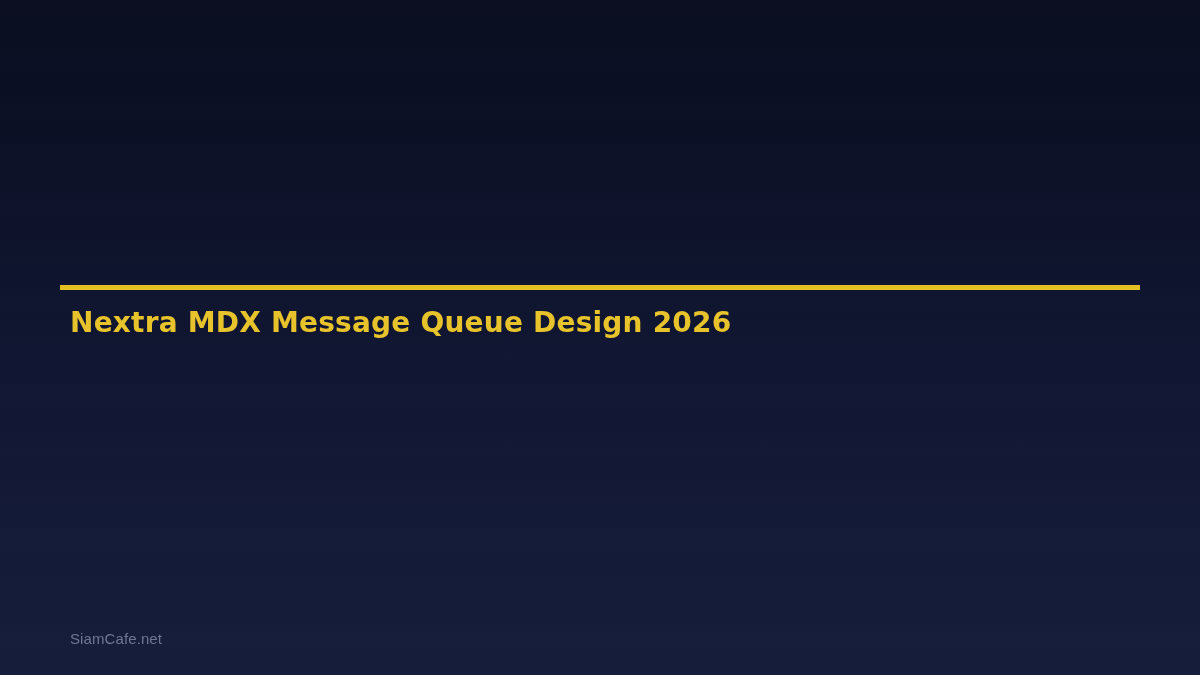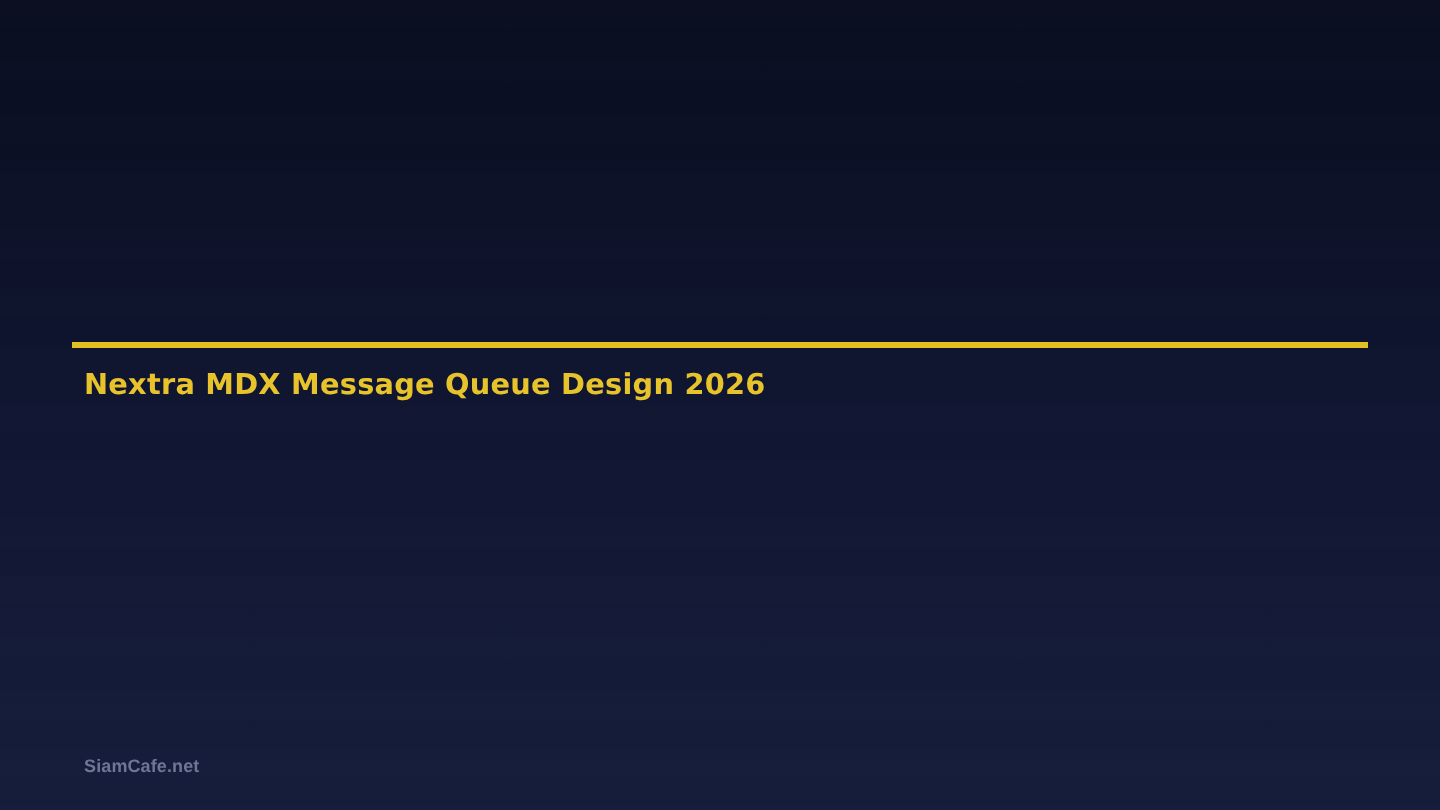--- a/index.html
+++ b/index.html
@@ -56,35 +56,35 @@
     width: 1080px;
     height: 5px;
     background: #e5c022;
     border-radius: 0;
   }
 
   .slide-title {
     margin: 0;
     padding-left: 10px;
     padding-top: 17px;
-    font-size: 24px;
+    font-size: 28px;
     font-weight: bold;
     letter-spacing: 0.2px;
     line-height: 1.15;
     color: #e9c42b;
     white-space: nowrap;
   }
 
   .footer {
     position: absolute;
     left: 70px;
     top: 630px;
     font-family: "Liberation Sans", "DejaVu Sans", sans-serif;
     font-size: 15px;
-    font-weight: bold;
+    font-weight: normal;
     letter-spacing: 0.1px;
     color: #6c7695;
   }
 </style>
 </head>
 <body>
 
 <div id="slide">
 
   <div class="title-block">

